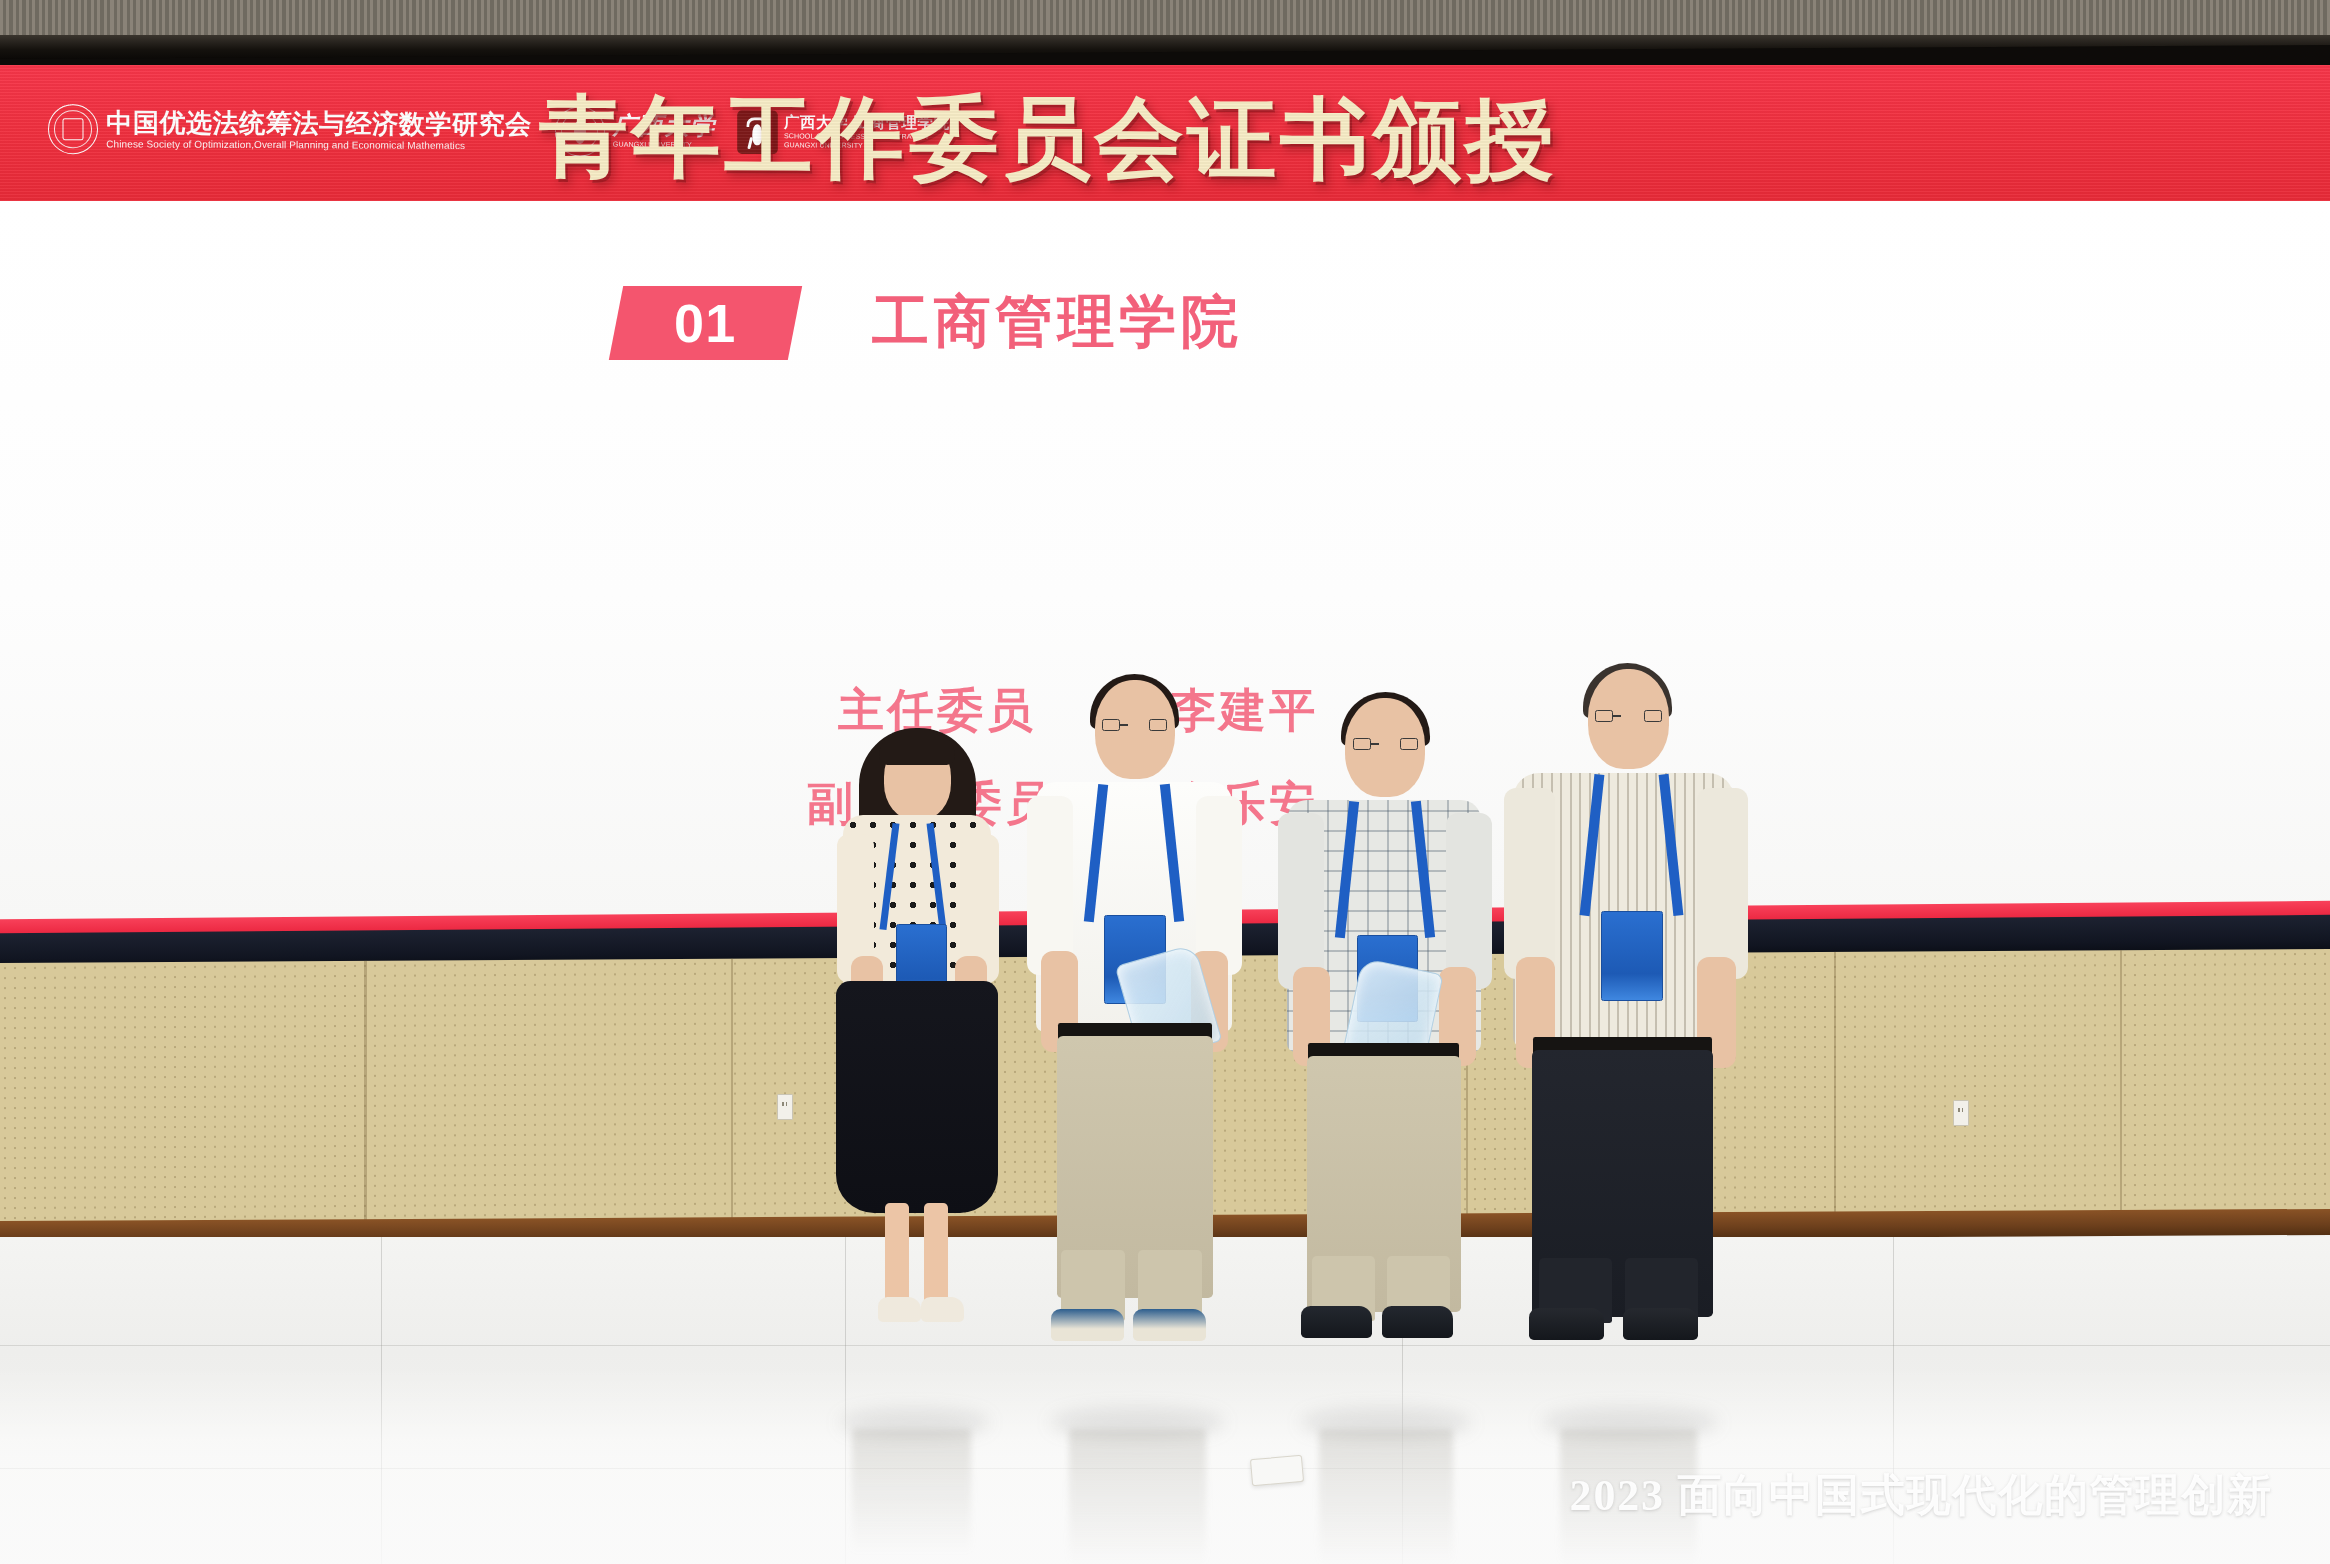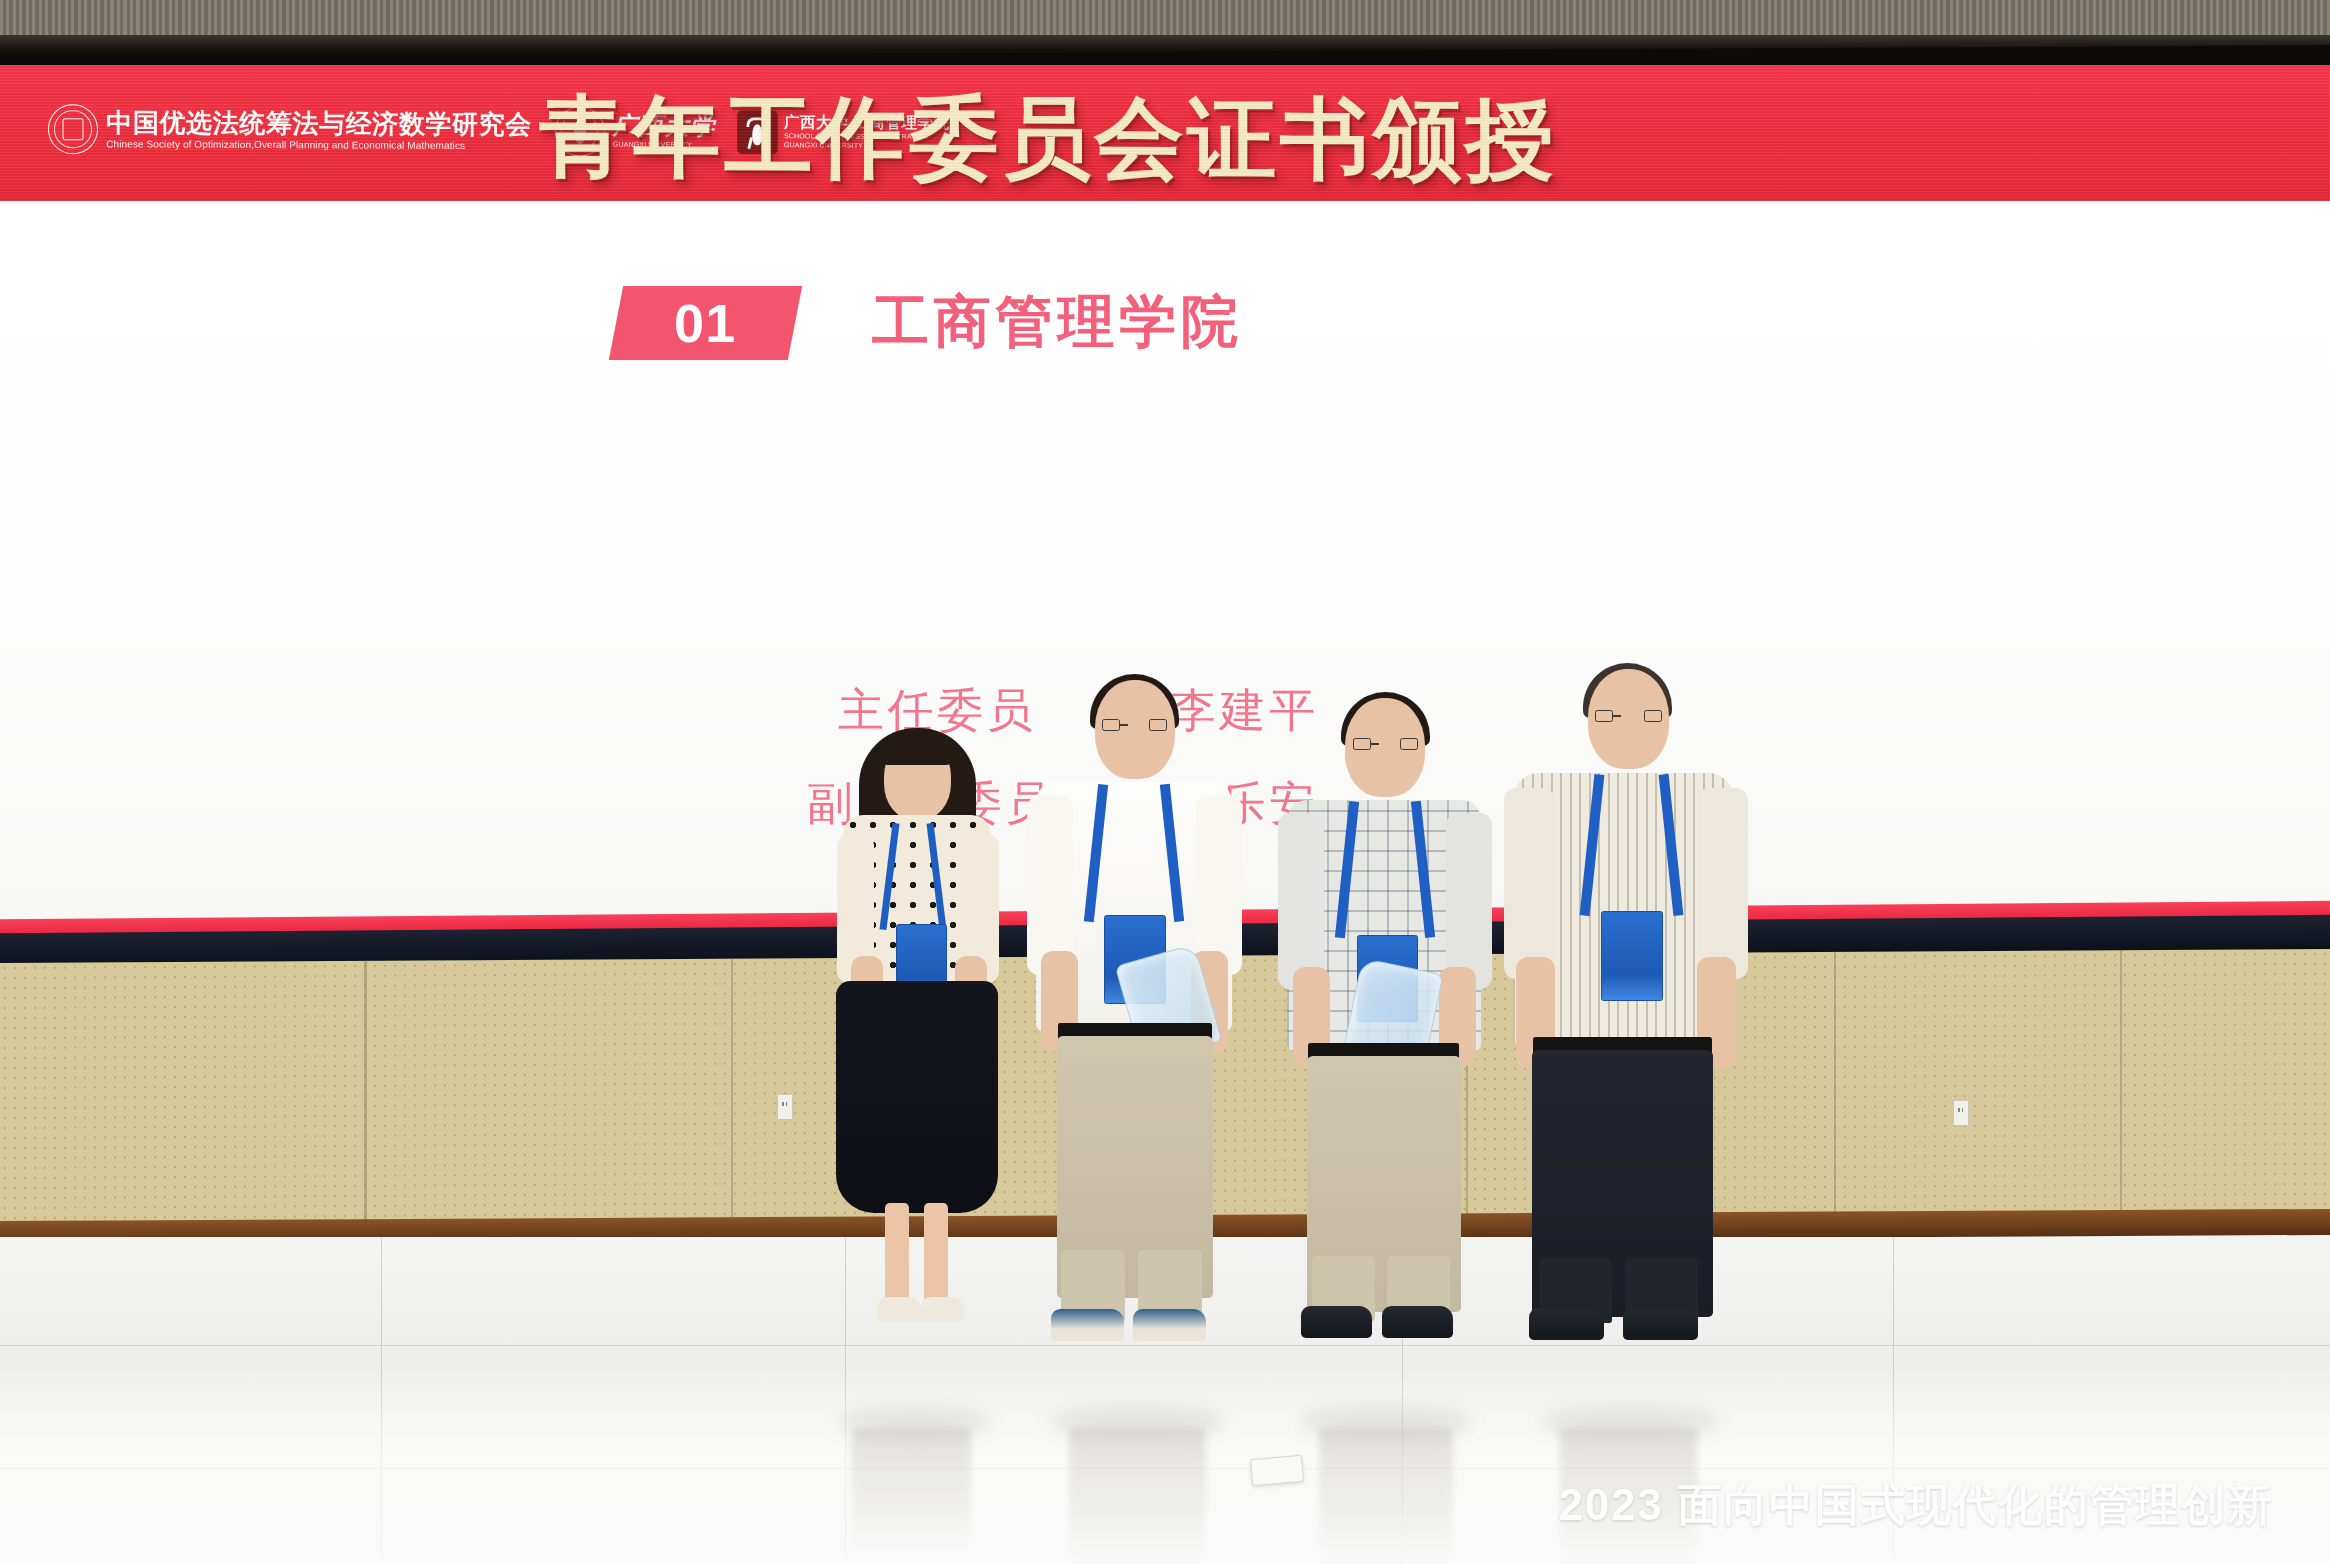--- a/index.html
+++ b/index.html
@@ -160,21 +160,21 @@
     color:#f2607a; font-size:57px; font-weight:800; letter-spacing:4.8px;
     white-space:nowrap;
   }
 
   .slide-rows{
     position:absolute; left:807px; top:479px;
     display:flex; flex-direction:column; gap:31px;
   }
   .slide-row{
     display:flex; align-items:center;
-    font-size:46px; font-weight:400; letter-spacing:3.6px;
+    font-size:46px; font-weight:700; letter-spacing:3.6px;
     color:#f4768c; white-space:nowrap;
   }
   .role{ width:363px; }
   .person{ }
 
   .row-main .role{ padding-left:31px; }
 
   
   .red-strip{
     position:absolute; left:0; top:910px; width:100%; height:19px;
@@ -274,22 +274,22 @@
     border-radius:50%; filter:blur(8.3px);
   }
   .reflection{
     position:absolute; border-radius:3.6px;
     background:linear-gradient(180deg, rgba(170,168,160,.30), rgba(200,198,192,0));
     filter:blur(3px);
   }
 
   
   .watermark{
-    position:absolute; right:57px; bottom:29px;
-    text-align:left; pointer-events:none;
+    position:absolute; right:57px; bottom:39px;
+    text-align:left; pointer-events:none;font-family:Liberation Serif, serif;
   }
   .wm-line1{
     font-size:44px; font-weight:800; letter-spacing:1.8px;
     color:rgba(255,255,255,.93);
     text-shadow:0 1.2px 3px rgba(120,120,120,.30);
     white-space:nowrap;
   }
   .wm-line2{
     margin-top:9.5px;
     font-size:27px; font-weight:700; letter-spacing:1.2px;

